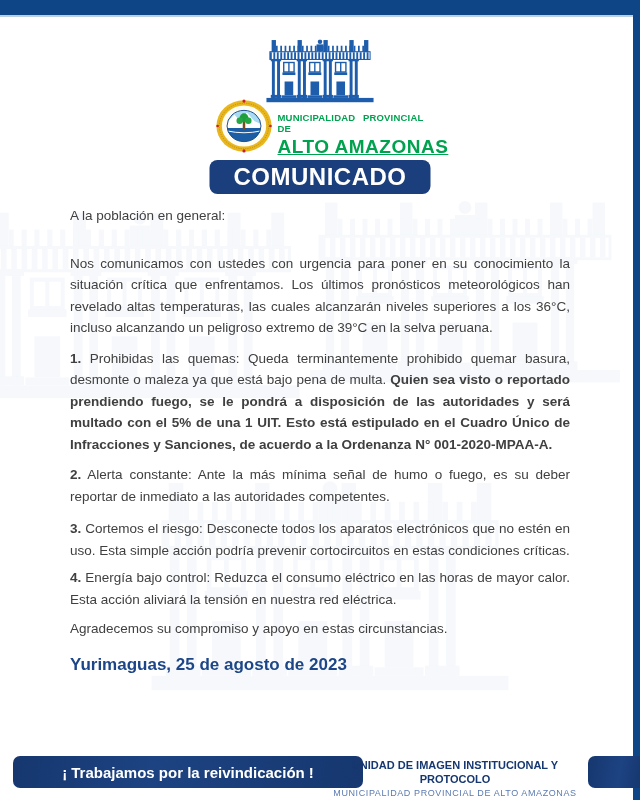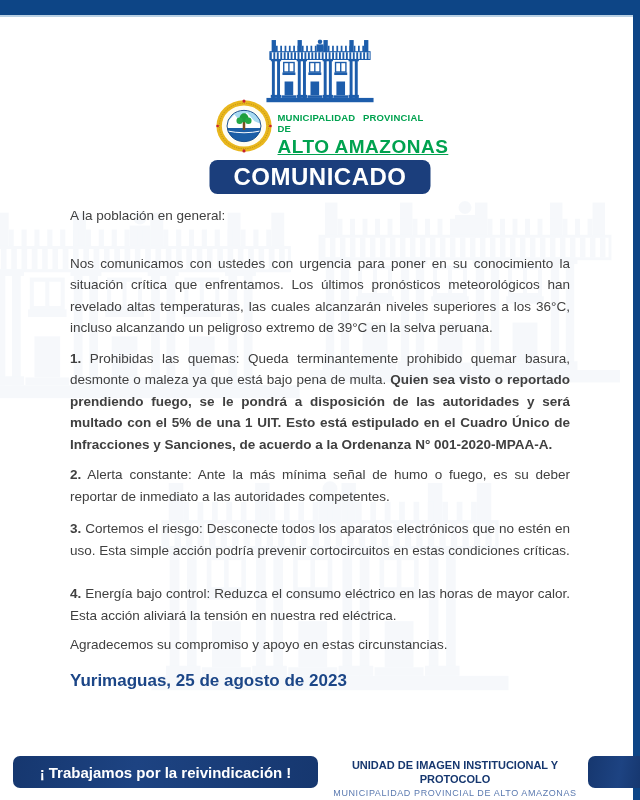--- a/index.html
+++ b/index.html
@@ -40,28 +40,28 @@
             font-size: 24px; font-weight: 700; letter-spacing: 0.5px; }
 
   
   .content { position: absolute; top: 205px; left: 70px; width: 500px;
              font-size: 13.5px; line-height: 21.5px; color: #404040; text-align: justify; }
   .content p.salutation { margin-bottom: 7px; text-align: left; }
   .content p.para1 { margin-bottom: 9px; margin-top: 26px; }
   .content p.para2 { margin-bottom: 13px; }
   .content p.item  { margin-bottom: 9px; }
   .content p.item2 { margin-bottom: 11px; }
-  .content p.item3 { margin-bottom: 22px; }
+  .content p.item3 { margin-bottom: 6px; }
   .content p.item4 { margin-bottom: 8px; }
   .content p.closing { margin-bottom: 14px; text-align: left; }
   .content .b { font-weight: 700; }
   .date { font-size: 17px; font-weight: 700; color: #1c4687; text-align: left; }
 
   
-  .footer-slogan { position: absolute; left: 13px; top: 756px; width: 305px; height: 32px;
+  .footer-slogan { position: absolute; left: 13px; top: 756px; width: 350px; height: 32px;
                    background: linear-gradient(100deg, #16376f 0%, #1d4382 40%, #16376f 100%);
                    border-radius: 7px; display: flex; align-items: center; justify-content: center;
                    color: #ffffff; font-size: 15px; font-weight: 700; }
   .footer-unit { position: absolute; left: 325px; top: 758px; width: 260px; text-align: center; }
   .unit1 { font-size: 11px; font-weight: 700; color: #16376f; line-height: 14px; }
   .unit2 { font-size: 9px; color: #5b7ab0; letter-spacing: 0.6px; line-height: 12px; margin-top: 1px; }
   .footer-rightbox { position: absolute; right: 0; top: 756px; width: 52px; height: 32px;
                      background: linear-gradient(100deg, #16376f 0%, #1d4382 60%, #16376f 100%);
                      border-radius: 7px 0 0 7px; }
 </style>

